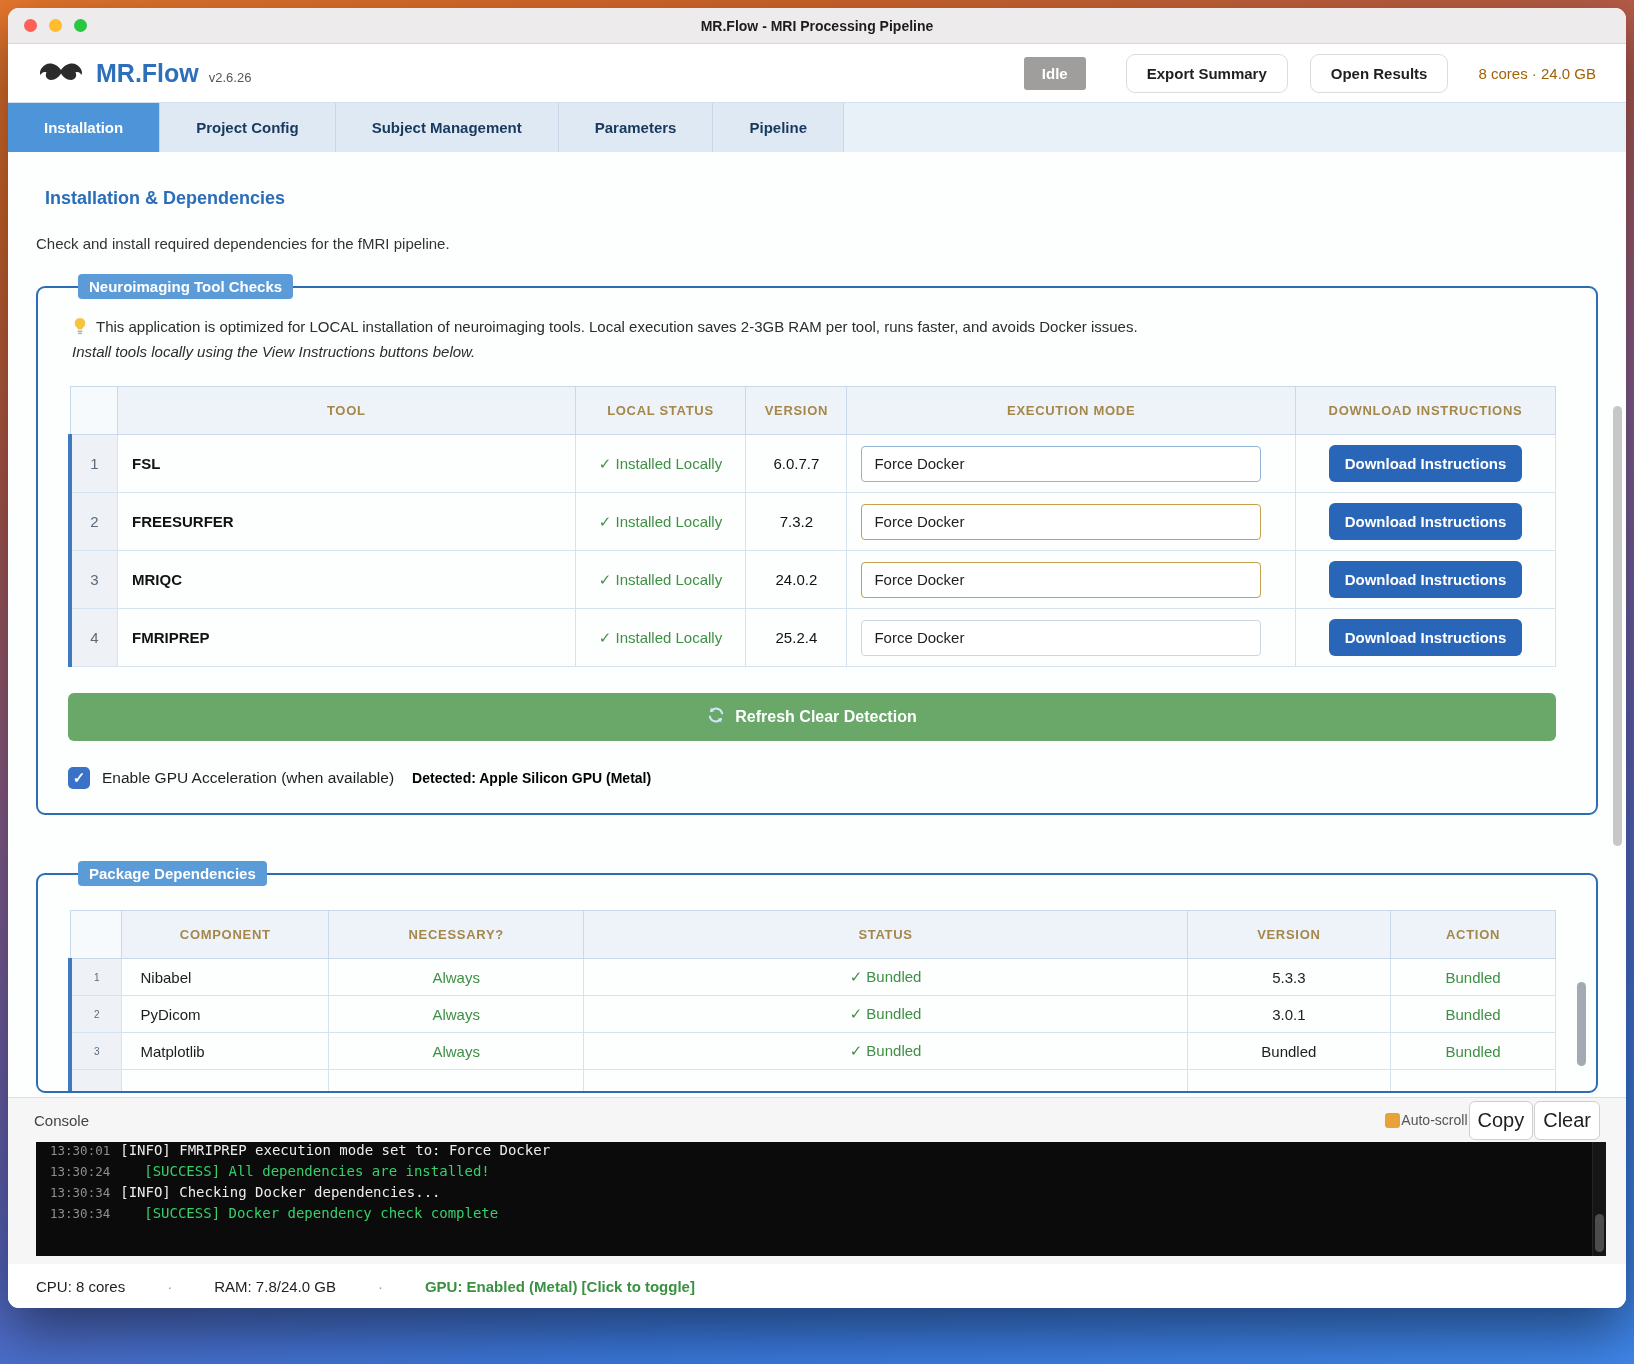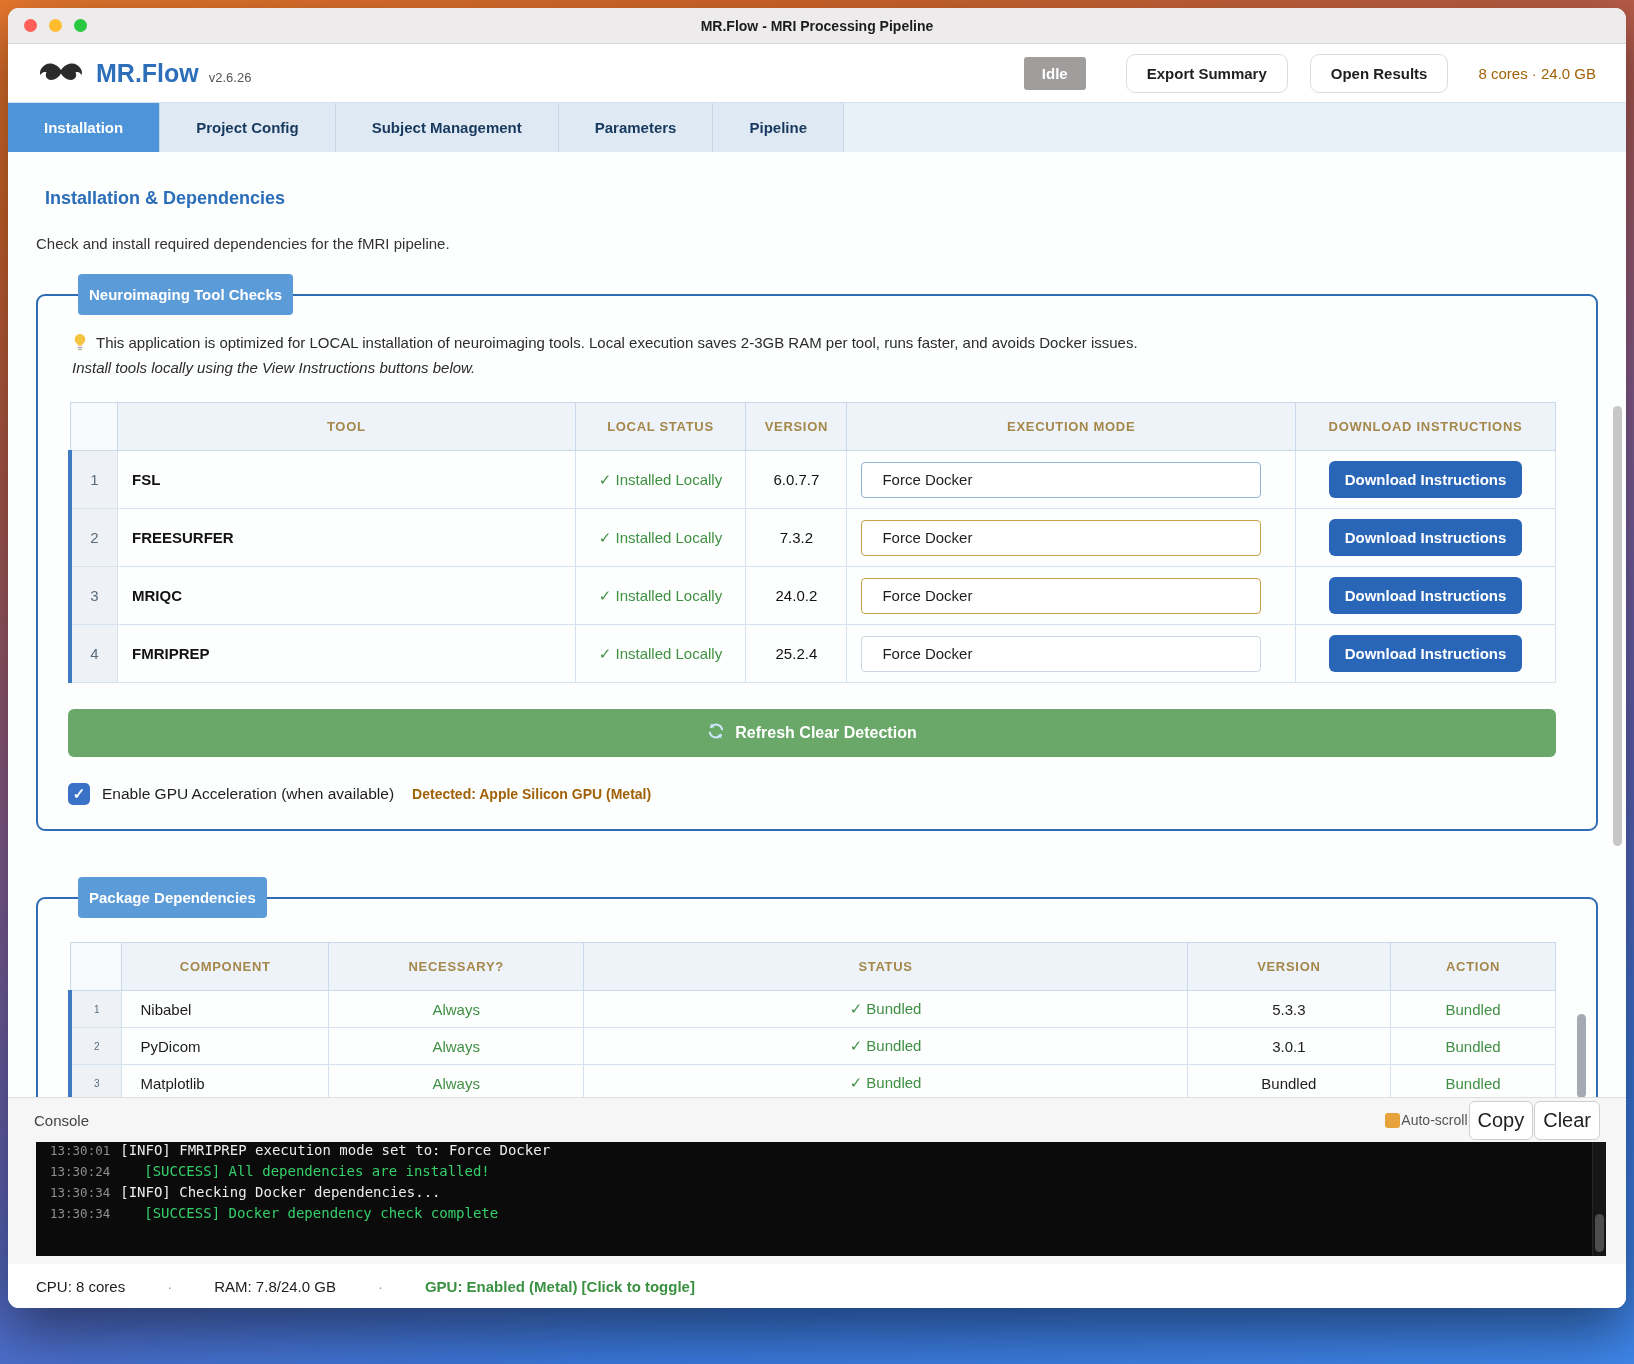--- a/index.html
+++ b/index.html
@@ -34,48 +34,48 @@
   
   .tabbar { height:50px; display:flex; background:#e6eff7; border-top:1px solid #d3e1ee; flex:0 0 auto; }
   .tab { padding:0 36px; line-height:50px; font-size:15px; font-weight:700; color:#17395e; background:#dfe9f3; border-right:1px solid #c7d7e7; cursor:pointer; }
   .tab.active { background:#4e94d8; color:#fff; }
   .tab-filler { flex:1; background:#e9f1f8; }
   
   .content { flex:1 1 auto; background:#fdfefe; padding:14px 28px 0 28px; position:relative; overflow:hidden; }
   .page-title { font-size:18px; font-weight:700; color:#2a6db8; margin:22px 0 0 9px; }
   .page-sub { font-size:15px; color:#333; margin:26px 0 0 0; }
   fieldset.panel { border:2px solid #2e6db4; border-radius:9px; margin-top:22px; padding:8px 40px 24px 30px; background:#fdfefe; position:relative; }
-  legend.panel-legend { background:#5b9bd8; color:#fff; font-weight:700; font-size:15px; padding:12px 11px; border-radius:4px; margin-left:10px; }
+  legend.panel-legend { background:#5b9bd8; color:#fff; font-weight:700; font-size:15px; padding:4px 11px; border-radius:4px; margin-left:10px; }
   .info-block { margin:10px 0 0 4px; font-size:15px; color:#2c2c2c; line-height:20px; }
   .info-l1 { display:flex; align-items:flex-start; gap:8px; }
   .info-l2 { font-style:italic; margin-top:2px; }
   
   table.grid { width:100%; border-collapse:collapse; border:1px solid #b7cde3; table-layout:fixed; }
   table.tools { margin-top:24px; }
   .grid th { background:#edf3f9; color:#a5874a; font-size:13px; font-weight:700; letter-spacing:.7px; border:1px solid #c9d9ea; height:48px; }
   .grid th:first-child { background:#f7fafc; }
   .grid td { border:1px solid #d6e2ee; font-size:15px; vertical-align:middle; }
   .tools tbody td { height:58px; }
   .cell-num { background:#eef2f7; border-left:4px solid #3d7ac0 !important; color:#5a6a7a; text-align:center; font-size:14px; }
   .cell-tool { font-weight:700; color:#121212; padding-left:14px; }
   .cell-status { color:#3f9142; text-align:center; }
   .cell-version { text-align:center; color:#121212; }
   .cell-mode { padding:0 14px; }
-  .mode-input { border:1px solid #9fb6cc; border-radius:4px; height:36px; line-height:34px; padding-left:20px; font-size:15px; color:#1d1d1d; background:#fff; width:400px; max-width:100%; cursor:pointer; }
+  .mode-input { border:1px solid #9fb6cc; border-radius:4px; height:36px; line-height:34px; padding-left:12px; font-size:15px; color:#1d1d1d; background:#fff; width:400px; max-width:100%; cursor:pointer; }
   .tools tbody tr:nth-child(1) .mode-input { border-color:#93b3d2; }
   .tools tbody tr:nth-child(2) .mode-input { border-color:#c5a14b; }
   .tools tbody tr:nth-child(3) .mode-input { border-color:#c5a14b; }
   .tools tbody tr:nth-child(4) .mode-input { border-color:#ccd6e0; }
   .cell-dl { text-align:center; }
   .dl-btn { background:#2a66b8; color:#fff; font-weight:700; font-size:15px; border:none; border-radius:6px; padding:10px 16px; cursor:pointer; font-family:inherit; }
   .refresh-btn { width:100%; margin-top:26px; height:48px; background:#69a869; border:none; border-radius:6px; color:#fff; font-weight:700; font-size:16px; display:flex; align-items:center; justify-content:center; gap:10px; cursor:pointer; font-family:inherit; }
   .gpu-row { margin-top:26px; display:flex; align-items:center; gap:12px; }
   .checkbox { width:22px; height:22px; background:#3a72c8; border-radius:5px; color:#fff; font-size:15px; font-weight:700; display:flex; align-items:center; justify-content:center; cursor:pointer; }
   .gpu-label { font-size:15.5px; color:#1e1e1e; }
-  .gpu-detected { font-size:14px; font-weight:700; color:#a16207; margin-left:6px; }
+  .gpu-detected { font-size:14px; font-weight:700; color:#000000; margin-left:6px; }
   
   fieldset.pkg-panel { margin-top:46px; height:232px; overflow:hidden; padding-bottom:0; }
   table.pkg { margin-top:16px; }
   .pkg tbody td { height:37px; }
   .pkg .cell-num { font-size:10px; }
   .pkg .cell-comp { color:#1d1d1d; padding-left:18px; }
   .pkg .cell-nec, .pkg .cell-stat, .pkg .cell-act { text-align:center; color:#3f8f44; }
   .pkg .cell-ver { text-align:center; color:#1d1d1d; }
   .pkg-scroll-thumb { position:absolute; right:10px; top:96px; width:9px; height:84px; background:#a3aab1; border-radius:5px; }
   

